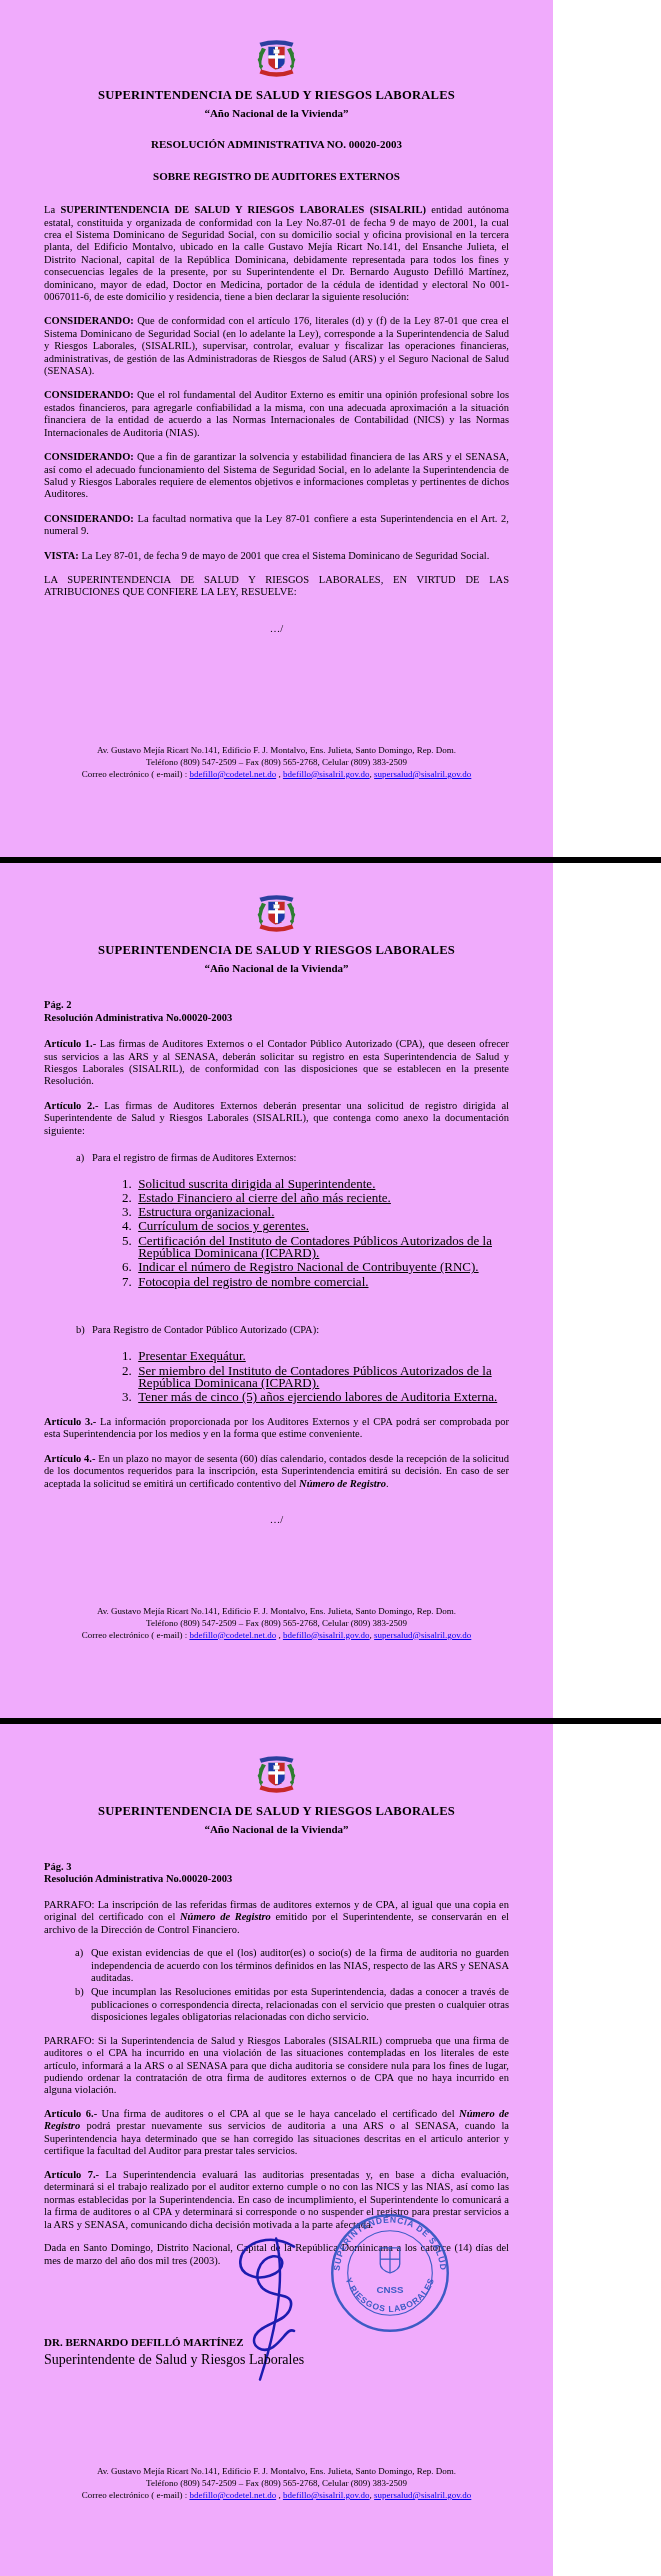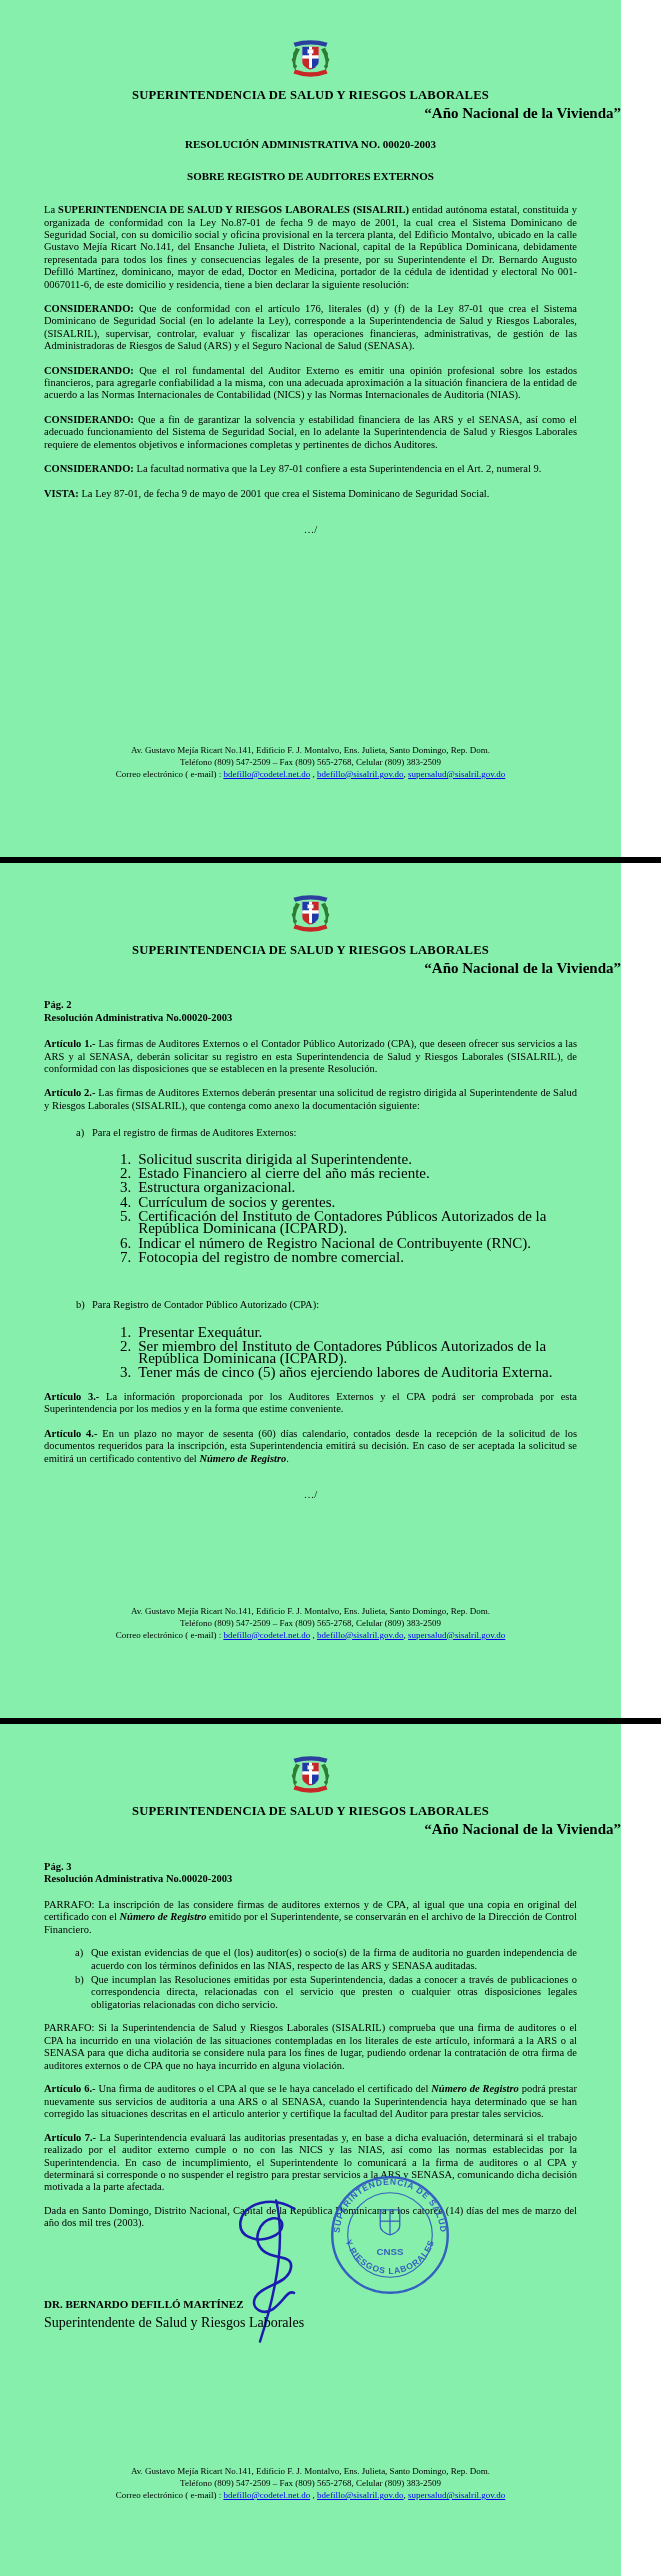--- a/index.html
+++ b/index.html
@@ -2,52 +2,52 @@
 <html style="font-size:13px"><head>
 <meta charset="utf-8">
 <style>
   html,body{margin:0;padding:0;background:#ffffff;}
   body{
     width:661px;
     font-family:"Liberation Serif","DejaVu Serif",serif;
     color:#000;
     -webkit-font-smoothing:antialiased;
   }
-  .page{position:relative;width:621px;background:#86efac;overflow:hidden;}
+  .page{position:relative;width:553px;background:#f0abfc;overflow:hidden;}
   #page-1{height:857px;}
   #page-2{height:855px;}
   #page-3{height:852px;}
   .page-separator{width:661px;height:5.7px;background:#000;}
   #separator-2{height:6.5px;}
 
   .doc-header{text-align:center;}
   #page-1 .doc-header{padding-top:37px;}
   #page-2 .doc-header,#page-3 .doc-header{padding-top:29px;}
   .coat-of-arms{display:block;margin:0 auto;}
   .org-name{font-weight:bold;font-size:12.6px;line-height:15.4px;margin-top:7.3px;letter-spacing:0.2px;}
-  .motto{font-weight:bold;font-size:15px;line-height:13.8px;margin-top:3.2px;text-align:right;}
+  .motto{font-weight:bold;font-size:11px;line-height:13.8px;margin-top:3.2px;}
 
   .content{padding:0 44px;}
   .title-line{text-align:center;font-weight:bold;font-size:11px;line-height:13px;}
   .res-title{margin-top:17px;}
   .subject-title{margin-top:19.5px;}
 
   .page-meta{font-weight:bold;font-size:10.5px;line-height:12.5px;margin-top:24px;}
 
   p.body{font-size:10.5px;line-height:12.4px;text-align:justify;margin:12px 0 0 0;}
   p.body strong{font-weight:bold;}
   .emph{font-weight:bold;font-style:italic;}
   .resolve{margin-top:37px;max-width:491px;}
   .continuation{text-align:center;font-size:10.5px;margin-top:24px;}
 
   .letter-block{display:flex;margin:14.6px 0 0 0;padding-left:32px;font-size:10.5px;line-height:12.4px;}
   .letter-block.gap-big{margin-top:36px;}
   .letter-marker{width:16px;flex:0 0 16px;}
   .letter-intro{flex:1;}
-  ol.doc-list{margin:13.8px 0 0 0;padding:0 0 0 91px;font-size:15px;line-height:12.6px;}
+  ol.doc-list{margin:13.8px 0 0 0;padding:0 0 0 91px;font-size:13px;line-height:12.6px;text-decoration:underline;}
   ol.doc-list li{margin:1.6px 0 0 0;padding-left:3.2px;}
 
   .cond-block{display:flex;margin:11.3px 0 0 0;padding-left:31px;font-size:10.5px;line-height:12.4px;}
   .cond-block + .cond-block{margin-top:1.6px;}
   .cond-marker{width:16px;flex:0 0 16px;}
   .cond-text{flex:1;text-align:justify;}
 
   .sig-area{position:relative;height:113px;margin-top:6.5px;}
   .signature-svg{position:absolute;left:172px;top:-42px;z-index:3;}
   .seal-svg{position:absolute;left:285px;top:-62px;z-index:2;opacity:.92;}
@@ -92,20 +92,21 @@
   </div>
   <div class="content">
     <div class="title-line res-title">RESOLUCIÓN  ADMINISTRATIVA NO. 00020-2003</div>
     <div class="title-line subject-title">SOBRE REGISTRO DE AUDITORES EXTERNOS</div>
     <p class="body" style="margin-top:21px;"><span>La </span><strong>SUPERINTENDENCIA DE SALUD Y RIESGOS LABORALES (SISALRIL)</strong><span> entidad autónoma estatal, constituida y organizada de conformidad con la Ley No.87-01 de fecha 9 de mayo de 2001, la cual crea el Sistema Dominicano de Seguridad Social, con su domicilio social y oficina provisional en la tercera planta, del Edificio Montalvo, ubicado en la calle Gustavo Mejía Ricart No.141, del Ensanche Julieta, el Distrito Nacional, capital de la República Dominicana, debidamente representada para todos los fines y consecuencias legales de la presente, por su Superintendente el Dr. Bernardo Augusto Defilló Martínez, dominicano, mayor de edad, Doctor en Medicina, portador de la cédula de identidad y electoral No 001-0067011-6,  de este domicilio y residencia, tiene a bien declarar la siguiente resolución:</span></p>
     <p class="body"><strong>CONSIDERANDO:</strong><span>  Que de conformidad con el artículo 176, literales (d) y (f) de la Ley 87-01 que crea el Sistema Dominicano de Seguridad Social (en lo adelante la Ley), corresponde a la Superintendencia de Salud y Riesgos Laborales, (SISALRIL), supervisar, controlar, evaluar y fiscalizar las operaciones financieras, administrativas, de gestión de las Administradoras de Riesgos de Salud (ARS) y el Seguro Nacional de Salud (SENASA).</span></p>
     <p class="body"><strong>CONSIDERANDO:</strong><span>  Que el rol fundamental del Auditor Externo es emitir una opinión profesional sobre los estados financieros, para agregarle confiabilidad a la misma, con una adecuada aproximación a la situación financiera de la entidad de acuerdo a las Normas Internacionales de Contabilidad (NICS) y las Normas Internacionales de Auditoria (NIAS).</span></p>
     <p class="body"><strong>CONSIDERANDO:</strong><span>  Que a fin de garantizar la solvencia y estabilidad financiera de las ARS y el SENASA, así como el adecuado funcionamiento del Sistema de Seguridad Social, en lo adelante la Superintendencia de Salud y Riesgos Laborales requiere de elementos objetivos e informaciones completas y pertinentes de dichos Auditores.</span></p>
     <p class="body"><strong>CONSIDERANDO:</strong><span>  La facultad normativa que la Ley 87-01 confiere a esta Superintendencia en el Art. 2, numeral 9.</span></p>
     <p class="body"><strong>VISTA:</strong><span>  La Ley 87-01, de fecha 9 de mayo de 2001 que crea el Sistema Dominicano de Seguridad Social.</span></p>
+    <p class="body resolve">LA SUPERINTENDENCIA DE SALUD Y RIESGOS LABORALES, EN VIRTUD DE LAS ATRIBUCIONES QUE CONFIERE LA LEY, RESUELVE:</p>
     <div class="continuation">…/</div>
   </div>
   <div class="page-footer">
     <div>Av.  Gustavo Mejía Ricart No.141, Edificio F. J. Montalvo, Ens. Julieta, Santo Domingo, Rep. Dom.</div>
     <div>Teléfono (809) 547-2509 – Fax (809) 565-2768, Celular (809)  383-2509</div>
     <div><span>Correo electrónico ( e-mail) : </span><a class="email-link">bdefillo@codetel.net.do</a><span> ,  </span><a class="email-link">bdefillo@sisalril.gov.do</a><span>, </span><a class="email-link">supersalud@sisalril.gov.do</a></div>
   </div>
 </div>
 
 <div class="page-separator" id="separator-1"></div>
@@ -200,21 +201,21 @@
       <path d="M8,45 Q29,53 50,45 L48,40 Q29,47 10,40 Z" fill="#c62828"></path>
     </svg>
     <div class="org-name">SUPERINTENDENCIA DE SALUD Y RIESGOS LABORALES</div>
     <div class="motto">“Año Nacional de la Vivienda”</div>
   </div>
   <div class="content">
     <div class="page-meta">
       <div>Pág. 3</div>
       <div>Resolución Administrativa No.00020-2003</div>
     </div>
-    <p class="body" style="margin-top:13px;"><span>PARRAFO: La inscripción de las considere firmas de auditores externos y de CPA, al igual que una copia en original del certificado con el </span><span class="emph">Número de Registro</span><span> emitido por el Superintendente, se conservarán en el archivo de la Dirección de Control Financiero.</span></p>
+    <p class="body" style="margin-top:13px;"><span>PARRAFO: La inscripción de las referidas firmas de auditores externos y de CPA, al igual que una copia en original del certificado con el </span><span class="emph">Número de Registro</span><span> emitido por el Superintendente, se conservarán en el archivo de la Dirección de Control Financiero.</span></p>
     <div class="cond-block">
       <span class="cond-marker">a)</span>
       <span class="cond-text">Que existan evidencias de que el (los) auditor(es) o socio(s) de la firma de auditoria no guarden independencia de acuerdo con los términos definidos en las NIAS, respecto de las ARS y SENASA auditadas.</span>
     </div>
     <div class="cond-block">
       <span class="cond-marker">b)</span>
       <span class="cond-text">Que incumplan las Resoluciones emitidas por esta Superintendencia, dadas a conocer a través de publicaciones o correspondencia directa, relacionadas con el servicio que presten o cualquier otras disposiciones legales obligatorias relacionadas con dicho servicio.</span>
     </div>
     <p class="body" style="margin-top:11.3px;"><span>PARRAFO: Si la Superintendencia de Salud y Riesgos Laborales (SISALRIL) comprueba que una firma de auditores o el CPA ha incurrido en una violación de las situaciones contempladas en los literales de este artículo, informará a la ARS o al SENASA  para que dicha auditoria se considere nula para los fines de lugar, pudiendo ordenar la contratación de otra firma de auditores externos o de CPA que no haya incurrido en alguna violación.</span></p>
     <p class="body" style="margin-top:11.3px;"><strong>Artículo 6.-</strong><span> Una firma de auditores o el CPA al que se le haya cancelado el certificado del  </span><span class="emph">Número de Registro</span><span> podrá prestar nuevamente sus servicios de auditoria a una ARS o al SENASA, cuando la Superintendencia haya determinado que se han corregido las situaciones descritas en el articulo anterior y certifique la facultad del Auditor para prestar tales servicios.</span></p>

